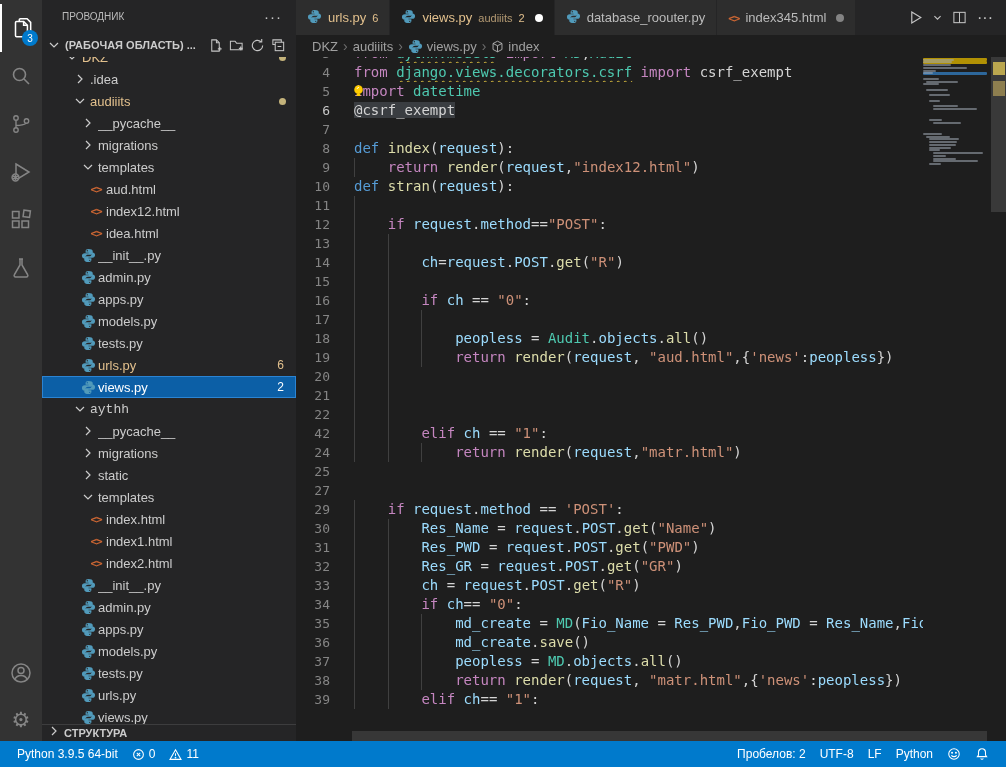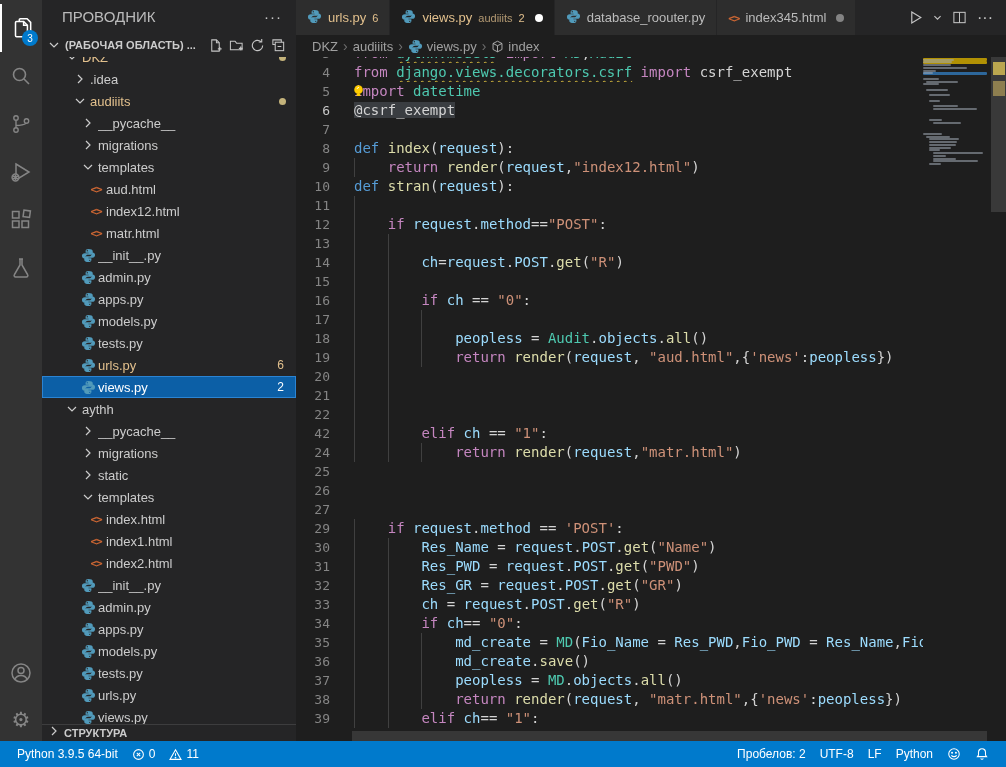--- a/index.html
+++ b/index.html
@@ -10,21 +10,21 @@
   
   #activitybar { position:absolute; left:0; top:0; width:42px; height:741px; background:#333333; }
   .ab-item { position:absolute; left:0; width:42px; height:48px; display:flex; align-items:center; justify-content:center; cursor:pointer; }
   .ab-item.active { border-left:2px solid #ffffff; }
   .ab-badge { position:absolute; right:4px; bottom:6px; min-width:16px; height:16px; border-radius:8px;
               background:#007acc; color:#fff; font-size:10px; display:flex; align-items:center; justify-content:center; }
 
   
   #sidebar { position:absolute; left:42px; top:0; width:254px; height:741px; background:#252526; overflow:hidden; }
   #sidebar-title { height:33px; display:flex; align-items:center; padding:0 14px 0 20px; }
-  #sidebar-title .t { font-size:15px; color:#bbbbbb; flex:1; }
+  #sidebar-title .t { font-size:10px; color:#bbbbbb; flex:1; }
   #sidebar-title .more { color:#c5c5c5; font-size:15px; letter-spacing:1px; cursor:pointer; }
   #section-header { height:24px; display:flex; align-items:center; padding:0 8px 0 2px; gap:1px; }
   #section-header .lbl { font-size:11px; font-weight:bold; color:#cccccc; flex:1; white-space:nowrap; overflow:hidden; }
   .sh-act { width:20px; height:20px; display:flex; align-items:center; justify-content:center; cursor:pointer; }
   #tree-wrap { position:absolute; top:57px; bottom:17px; left:0; right:0; overflow:hidden; }
   #tree { margin-top:-11px; }
   .trow { position:relative; height:22px; display:flex; align-items:center; font-size:13px; color:#cccccc; cursor:pointer; white-space:nowrap; }
   .trow.sel { background:#0c5fa6; outline:1px solid #2b84d3; outline-offset:-1px; color:#ffffff; }
   .trow .tw { width:16px; height:16px; flex:none; display:flex; align-items:center; justify-content:center; }
   .trow .lab { margin-left:2px; overflow:hidden; text-overflow:ellipsis; flex:1; }
@@ -234,21 +234,21 @@
           <div class="trow" style="padding-left: 46px;">
             <span class="tw">
               <span style="color:#cc6633;font-weight:bold;font-size:11px;letter-spacing:-1px;font-family:'DejaVu Sans Mono',monospace">&lt;&gt;</span>
             </span>
             <span class="lab">index12.html</span>
           </div>
           <div class="trow" style="padding-left: 46px;">
             <span class="tw">
               <span style="color:#cc6633;font-weight:bold;font-size:11px;letter-spacing:-1px;font-family:'DejaVu Sans Mono',monospace">&lt;&gt;</span>
             </span>
-            <span class="lab">matr.html</span>
+            <span class="lab">idea.html</span>
           </div>
           <div class="trow" style="padding-left: 38px;">
             <span class="tw">
               <svg width="15" height="15" viewBox="0 0 16 16">
                 <path fill="#519aba" d="M7.9 1C6 1 4.9 1.9 4.9 3.2V5h3.2v.6H3.9C2.2 5.6 1 6.7 1 8.4s1.1 2.9 2.6 2.9h1.1V9.6c0-1.4 1.2-2.5 2.8-2.5h3c1.2 0 2-.8 2-2V3.2C12.5 1.9 10.8 1 7.9 1zM6.7 2.2c.4 0 .7.3.7.7s-.3.7-.7.7-.7-.3-.7-.7.3-.7.7-.7z"></path>
                 <path fill="#519aba" d="M8.1 15c1.9 0 3-.9 3-2.2V11H7.9v-.6h4.2c1.7 0 2.9-1.1 2.9-2.8s-1.1-2.9-2.6-2.9h-1.1v1.7c0 1.4-1.2 2.5-2.8 2.5h-3c-1.2 0-2 .8-2 2v1.9C3.5 14.1 5.2 15 8.1 15zm1.2-1.2c-.4 0-.7-.3-.7-.7s.3-.7.7-.7.7.3.7.7-.3.7-.7.7z"></path>
               </svg>
             </span>
             <span class="lab">__init__.py</span>
           </div>
@@ -301,21 +301,21 @@
           <div class="trow sel" style="padding-left: 38px;">
             <span class="tw">
               <svg width="15" height="15" viewBox="0 0 16 16">
                 <path fill="#519aba" d="M7.9 1C6 1 4.9 1.9 4.9 3.2V5h3.2v.6H3.9C2.2 5.6 1 6.7 1 8.4s1.1 2.9 2.6 2.9h1.1V9.6c0-1.4 1.2-2.5 2.8-2.5h3c1.2 0 2-.8 2-2V3.2C12.5 1.9 10.8 1 7.9 1zM6.7 2.2c.4 0 .7.3.7.7s-.3.7-.7.7-.7-.3-.7-.7.3-.7.7-.7z"></path>
                 <path fill="#519aba" d="M8.1 15c1.9 0 3-.9 3-2.2V11H7.9v-.6h4.2c1.7 0 2.9-1.1 2.9-2.8s-1.1-2.9-2.6-2.9h-1.1v1.7c0 1.4-1.2 2.5-2.8 2.5h-3c-1.2 0-2 .8-2 2v1.9C3.5 14.1 5.2 15 8.1 15zm1.2-1.2c-.4 0-.7-.3-.7-.7s.3-.7.7-.7.7.3.7.7-.3.7-.7.7z"></path>
               </svg>
             </span>
             <span class="lab">views.py</span>
             <span class="bdg">2</span>
           </div>
-          <div class="trow" style="padding-left: 22px;">
+          <div class="trow" style="padding-left: 30px; font-family: Liberation Mono, monospace;">
             <span class="tw">
               <svg width="16" height="16" viewBox="0 0 16 16">
                 <path d="M4 6l4 4 4-4" stroke="#cccccc" stroke-width="1.2" fill="none"></path>
               </svg>
             </span>
             <span class="lab">aythh</span>
           </div>
           <div class="trow" style="padding-left: 38px;">
             <span class="tw">
               <svg width="16" height="16" viewBox="0 0 16 16">
@@ -611,24 +611,20 @@
           <div class="cl">
             <span class="ln">42</span>
             <span class="lc"><span class="ig" style="left: 0ch;"></span><span class="ig" style="left: 4ch;"></span><span style="color: rgb(212, 212, 212);">        </span><span style="color: rgb(197, 134, 192);">elif</span><span style="color: rgb(212, 212, 212);"> </span><span style="color: rgb(156, 220, 254);">ch</span><span style="color: rgb(212, 212, 212);"> == </span><span style="color: rgb(206, 145, 120);">"1"</span><span style="color: rgb(212, 212, 212);">:</span></span>
           </div>
           <div class="cl">
             <span class="ln">24</span>
             <span class="lc"><span class="ig" style="left: 0ch;"></span><span class="ig" style="left: 4ch;"></span><span class="ig" style="left: 8ch;"></span><span style="color: rgb(212, 212, 212);">            </span><span style="color: rgb(197, 134, 192);">return</span><span style="color: rgb(212, 212, 212);"> </span><span style="color: rgb(220, 220, 170);">render</span><span style="color: rgb(212, 212, 212);">(</span><span style="color: rgb(156, 220, 254);">request</span><span style="color: rgb(212, 212, 212);">,</span><span style="color: rgb(206, 145, 120);">"matr.html"</span><span style="color: rgb(212, 212, 212);">)</span></span>
           </div>
           <div class="cl">
             <span class="ln">25</span>
-            <span class="lc"></span>
-          </div>
-          <div class="cl">
-            <span class="ln">26</span>
             <span class="lc"></span>
           </div>
           <div class="cl">
             <span class="ln">27</span>
             <span class="lc"></span>
           </div>
           <div class="cl">
             <span class="ln">29</span>
             <span class="lc"><span class="ig" style="left: 0ch;"></span><span style="color: rgb(212, 212, 212);">    </span><span style="color: rgb(197, 134, 192);">if</span><span style="color: rgb(212, 212, 212);"> </span><span style="color: rgb(156, 220, 254);">request</span><span style="color: rgb(212, 212, 212);">.</span><span style="color: rgb(156, 220, 254);">method</span><span style="color: rgb(212, 212, 212);"> == </span><span style="color: rgb(206, 145, 120);">'POST'</span><span style="color: rgb(212, 212, 212);">:</span></span>
           </div>

